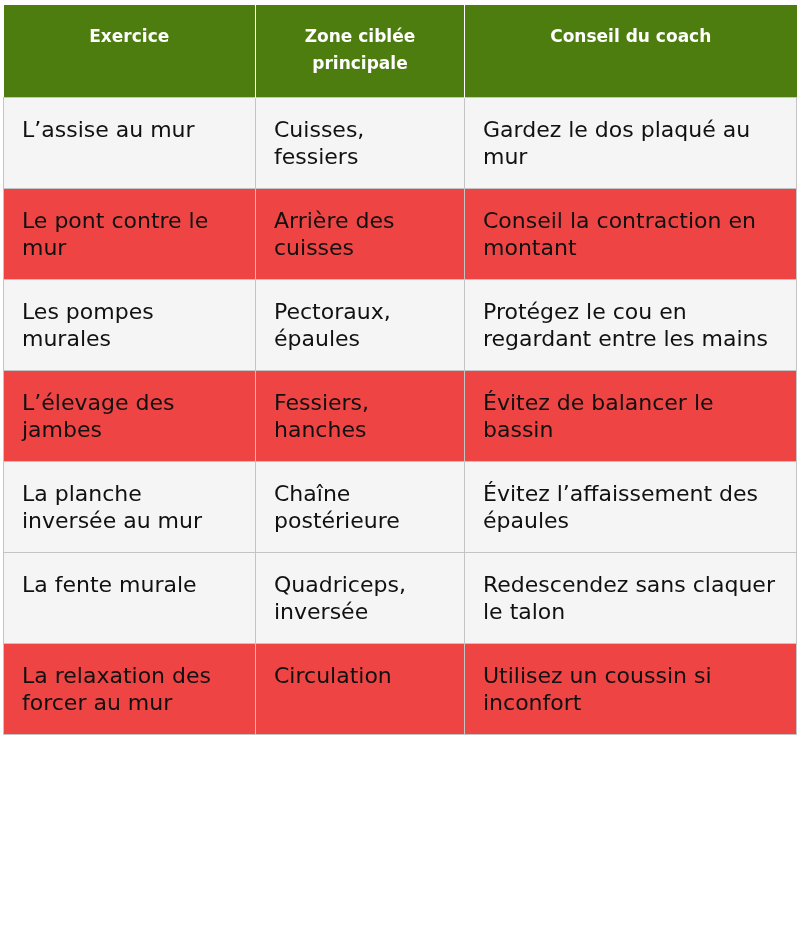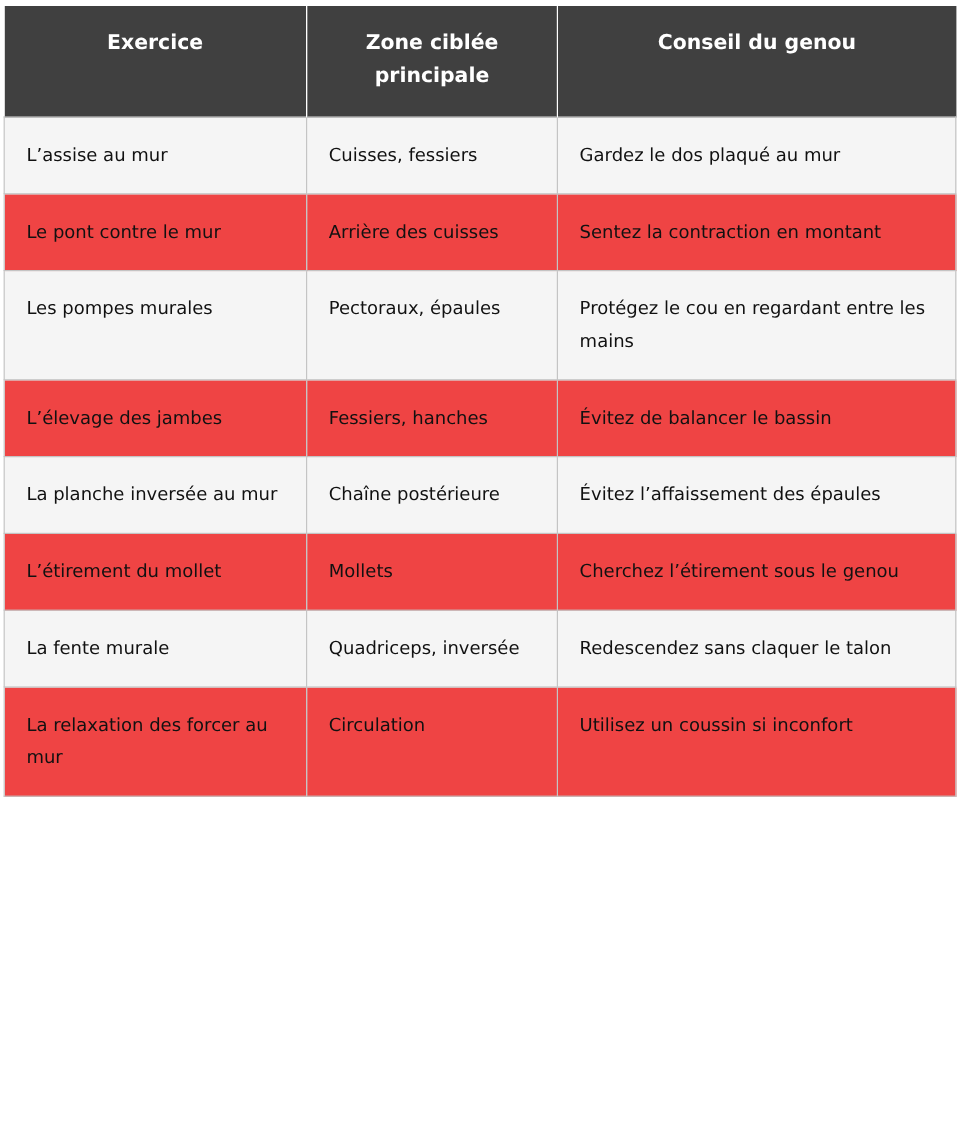--- a/index.html
+++ b/index.html
@@ -6,84 +6,79 @@
     body { width: 801px; height: 947px; overflow: hidden; }
     table {
       position: absolute; left: 3px; top: 5px;
       width: 793px; border-collapse: collapse; table-layout: fixed;
       font-family: "DejaVu Sans", sans-serif;
     }
     col.c1 { width: 252px; }
     col.c2 { width: 209px; }
     col.c3 { width: 332px; }
     th {
-      background: #404040; color: #ffffff;
+      background: #4d7c0f; color: #ffffff;
       font-size: 17px; font-weight: bold; line-height: 27px;
       text-align: center; vertical-align: top;
       padding: 18px 14px 20px 14px;
       border-left: 1px solid #ffffff; border-right: 1px solid #ffffff;
       height: 54px; box-sizing: content-box;
     }
     th:first-child { border-left: none; }
     th:last-child { border-right: none; }
     td {
-      font-size: 15px; line-height: 27px; color: #111111;
+      font-size: 22px; line-height: 27px; color: #111111;
       vertical-align: top; padding: 18px 17px 18px 18px;
       border: 1px solid #c4c4c4;
     }
     tr.alt td { background: #f5f5f5; }
     tr.plain td { background: #ef4444; }
   </style>
 </head>
 <body>
 
 <table>
   <colgroup>
       <col class="c1">
       <col class="c2">
       <col class="c3">
     </colgroup>
   <thead>
     <tr>
       <th>Exercice</th>
       <th>Zone ciblée principale</th>
-      <th>Conseil du genou</th>
+      <th>Conseil du coach</th>
     </tr>
   </thead>
   <tbody>
     <tr class="alt">
       <td>L’assise au mur</td>
       <td>Cuisses, fessiers</td>
       <td>Gardez le dos plaqué au mur</td>
     </tr>
     <tr class="plain">
       <td>Le pont contre le mur</td>
       <td>Arrière des cuisses</td>
-      <td>Sentez la contraction en montant</td>
+      <td>Conseil la contraction en montant</td>
     </tr>
     <tr class="alt">
       <td>Les pompes murales</td>
       <td>Pectoraux, épaules</td>
       <td>Protégez le cou en regardant entre les mains</td>
     </tr>
     <tr class="plain">
       <td>L’élevage des jambes</td>
       <td>Fessiers, hanches</td>
       <td>Évitez de balancer le bassin</td>
     </tr>
     <tr class="alt">
       <td>La planche inversée au mur</td>
       <td>Chaîne postérieure</td>
       <td>Évitez l’affaissement des épaules</td>
     </tr>
-    <tr class="plain">
-      <td>L’étirement du mollet</td>
-      <td>Mollets</td>
-      <td>Cherchez l’étirement sous le genou</td>
-    </tr>
     <tr class="alt">
       <td>La fente murale</td>
       <td>Quadriceps, inversée</td>
       <td>Redescendez sans claquer le talon</td>
     </tr>
     <tr class="plain">
       <td>La relaxation des forcer au mur</td>
       <td>Circulation</td>
       <td>Utilisez un coussin si inconfort</td>
     </tr>

